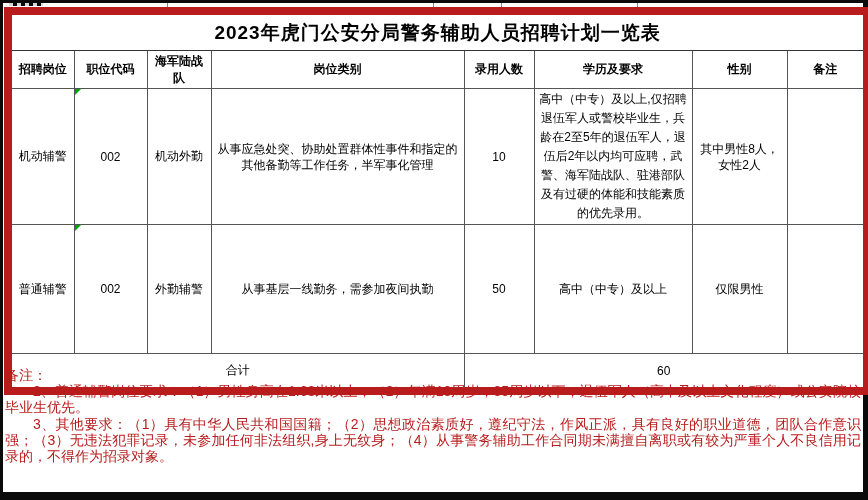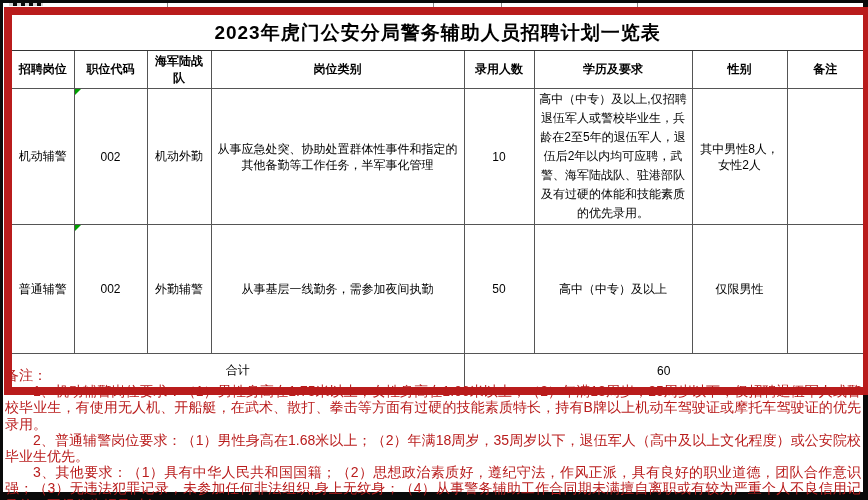--- a/index.html
+++ b/index.html
@@ -125,17 +125,16 @@
     </tr>
     <tr class="total-row">
       <td colspan="4" class="total-label">合计</td>
       <td colspan="4" class="total-value">60</td>
     </tr>
   </tbody>
     </table>
 
   <div class="notes">
     <div class="notes-label">备注：</div>
-    <p>1、机动辅警岗位要求：（1）男性身高在1.75米以上，女性身高在1.66米以上；（2）年满18周岁，25周岁以下，仅招聘退伍军人或警校毕业生，有使用无人机、开船艇，在武术、散打、拳击等方面有过硬的技能素质特长，持有B牌以上机动车驾驶证或摩托车驾驶证的优先录用。</p>
     <p>2、普通辅警岗位要求：（1）男性身高在1.68米以上；（2）年满18周岁，35周岁以下，退伍军人（高中及以上文化程度）或公安院校毕业生优先。</p>
     <p>3、其他要求：（1）具有中华人民共和国国籍；（2）思想政治素质好，遵纪守法，作风正派，具有良好的职业道德，团队合作意识强；（3）无违法犯罪记录，未参加任何非法组织,身上无纹身；（4）从事警务辅助工作合同期未满擅自离职或有较为严重个人不良信用记录的，不得作为招录对象。</p>
   </div>
 </div>
 
 </body></html>

